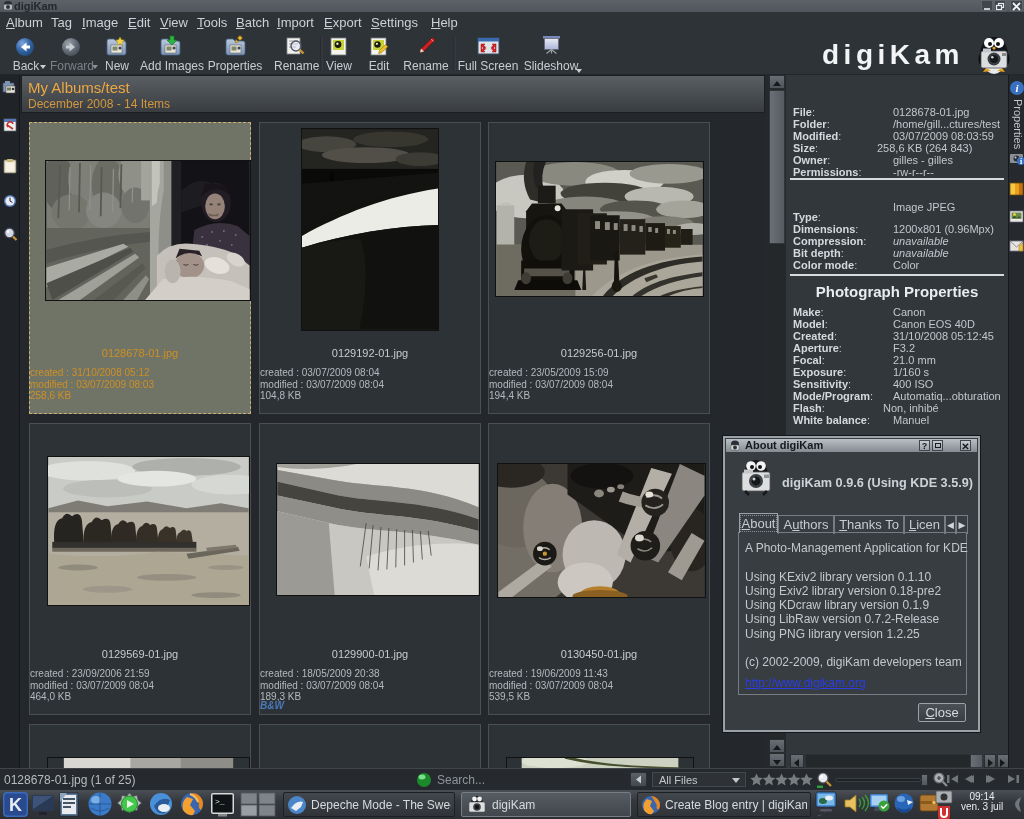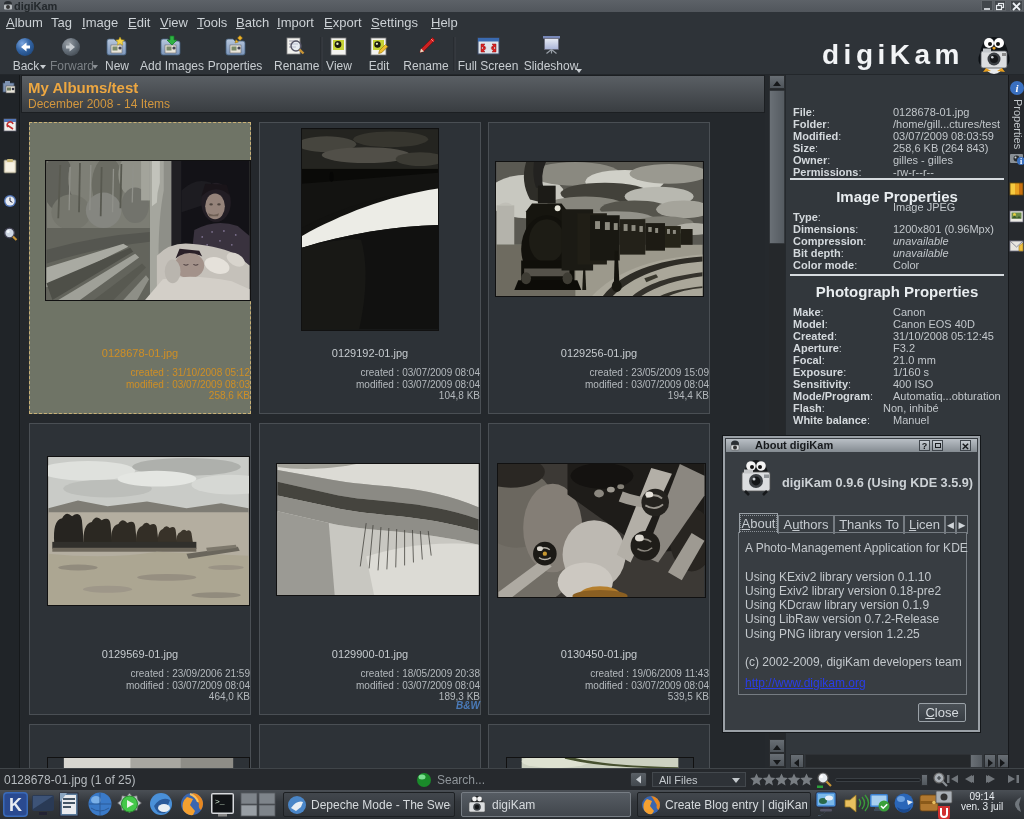--- a/index.html
+++ b/index.html
@@ -10,25 +10,25 @@
 .mi{position:absolute;top:3px}
 .mi u{text-decoration:underline}
 #toolbar{left:0;top:33px;width:1024px;height:42px;background:#2e3338;border-bottom:1px solid #23272b}
 .tb{position:absolute;text-align:center;color:#c8cdd1;font-size:12px}
 .dis{color:#7b8085}
 
 #lsb{left:0;top:75px;width:20px;height:693px;background:#202428;border-right:1px solid #15181a}
 
 #albumview{left:21px;top:75px;width:744px;height:693px;background:#24282c;overflow:hidden}
 #aheader{position:absolute;left:0;top:0;width:744px;height:38px;background:linear-gradient(#5a5f64,#393d41);border:1px solid #1c1f22}
-#aheader .t1{position:absolute;left:6px;top:3px;color:#eda741;font-weight:bold;font-size:15px}
+#aheader .t1{position:absolute;left:6px;top:3px;color:#eda741;font-weight:normal;font-size:15px}
 #aheader .t2{position:absolute;left:6px;top:21px;color:#d3973e;font-size:12px}
 .cell{position:absolute;width:222px;height:292px;background:#2d3237;border:1px solid #4a4f54}
 .cell .fn{position:absolute;width:100%;text-align:center;color:#c6cbcf;font-size:11px}
-.cell .meta{position:absolute;width:100%;text-align:right;color:#b4b9bd;font-size:10px;line-height:11.5px}
+.cell .meta{position:absolute;width:100%;text-align:left;color:#b4b9bd;font-size:10px;line-height:11.5px}
 .sel{background:#6f7466;border:1px dashed #c9b177}
 .sel .fn,.sel .meta{color:#cf8f25}
 .ph{position:absolute;border:1px solid #111}
 
 #props{left:786px;top:75px;width:222px;height:693px;background:#32373c}
 #props h3{color:#e8ecef;font-size:15px;text-align:center;font-weight:bold}
 .prow{position:absolute;font-size:11px;white-space:nowrap}
 .prow b{color:#d4d9dd}
 .prow span{color:#c2c7cb}
 .psep{position:absolute;left:4px;width:214px;height:2px;background:#d6dbdf}
@@ -521,27 +521,26 @@
       </svg></div>
 </div>
 <div class="abs" id="props">
   <div class="prow" style="left:7px;top:30.5px"><b>File</b><span>:</span></div>
     <div class="prow" style="left:107px;top:30.5px"><span>0128678-01.jpg</span></div>
   <div class="prow" style="left:7px;top:42.5px"><b>Folder</b><span>:</span></div>
     <div class="prow" style="left:107px;top:42.5px"><span>/home/gill...ctures/test</span></div>
   <div class="prow" style="left:7px;top:54.5px"><b>Modified</b><span>:</span></div>
     <div class="prow" style="left:107px;top:54.5px"><span>03/07/2009 08:03:59</span></div>
   <div class="prow" style="left:7px;top:66.5px"><b>Size</b><span>:</span></div>
-    <div class="prow" style="left:107px;top:66.5px"><span>258,6 KB (264 843)</span></div>
+    <div class="prow" style="left:91px;top:66.5px"><span>258,6 KB (264 843)</span></div>
   <div class="prow" style="left:7px;top:78.5px"><b>Owner</b><span>:</span></div>
     <div class="prow" style="left:107px;top:78.5px"><span>gilles - gilles</span></div>
   <div class="prow" style="left:7px;top:90.5px"><b>Permissions</b><span>:</span></div>
     <div class="prow" style="left:107px;top:90.5px"><span>-rw-r--r--</span></div>
   <div class="psep" style="top:103px"></div>
-  <h3 style="position:absolute;left:0;top:113px;width:222px">Image Properties</h3>
   <div class="prow" style="left:7px;top:136px"><b>Type</b><span>:</span></div>
     <div class="prow" style="left:107px;top:126px"><span>Image JPEG</span></div>
   <div class="prow" style="left:7px;top:148px"><b>Dimensions</b><span>:</span></div>
     <div class="prow" style="left:107px;top:148px"><span>1200x801 (0.96Mpx)</span></div>
   <div class="prow" style="left:7px;top:160px"><b>Compression</b><span>:</span></div>
     <div class="prow" style="left:107px;top:160px"><span style="font-style:italic">unavailable</span></div>
   <div class="prow" style="left:7px;top:172px"><b>Bit depth</b><span>:</span></div>
     <div class="prow" style="left:107px;top:172px"><span style="font-style:italic">unavailable</span></div>
   <div class="prow" style="left:7px;top:184px"><b>Color mode</b><span>:</span></div>
     <div class="prow" style="left:107px;top:184px"><span>Color</span></div>
@@ -612,21 +611,21 @@
       </g>
   </svg>
 </div>
 <div class="abs" id="about">
   <div id="abttl">
     <svg width="12" height="11" style="position:absolute;left:3px;top:1px">
         <ellipse cx="6" cy="4" rx="4" ry="3.5" fill="#2a2e32"></ellipse>
         <rect x="2" y="5" width="8" height="5" rx="1" fill="#d8dadc" stroke="#555" stroke-width="0.5"></rect>
         <circle cx="6" cy="7.5" r="2" fill="#333"></circle>
       </svg>
-    <span style="margin-left:29px">About digiKam</span>
+    <span style="margin-left:19px">About digiKam</span>
     <span style="position:absolute;right:47px;top:1px;width:11px;height:11px;border:1px solid #40464c;background:linear-gradient(#c6ccd2,#9aa1a7);text-align:center;line-height:10px;font-size:9px">?</span>
     <span style="position:absolute;right:34px;top:1px;width:11px;height:11px;border:1px solid #40464c;background:linear-gradient(#c6ccd2,#9aa1a7)">
         <span style="position:absolute;left:2px;top:2px;width:6px;height:5px;border:1px solid #1a1d20"></span>
       </span>
     <span style="position:absolute;right:6px;top:1px;width:11px;height:11px;border:1px solid #40464c;background:linear-gradient(#c6ccd2,#9aa1a7);text-align:center;line-height:11px;font-size:10px;font-weight:bold">✕</span>
   </div>
   <svg width="40" height="42" style="position:absolute;left:11px;top:20px">
     <ellipse cx="20" cy="17" rx="12" ry="15" fill="#17191b"></ellipse>
     <circle cx="15" cy="8" r="4.8" fill="#f4f4f4"></circle>
       <circle cx="25" cy="8" r="4.8" fill="#f4f4f4"></circle>

